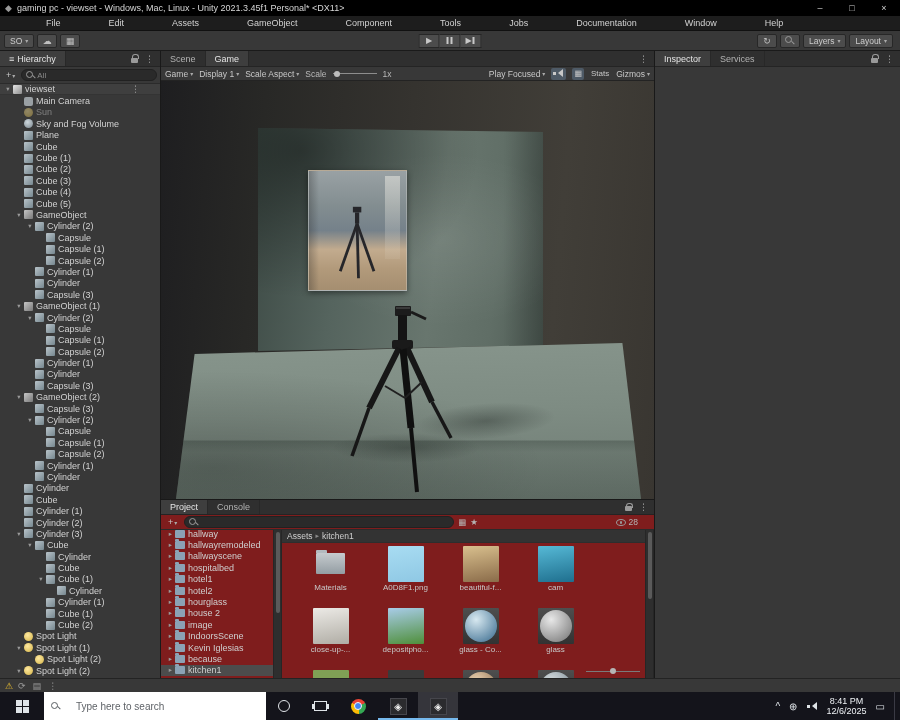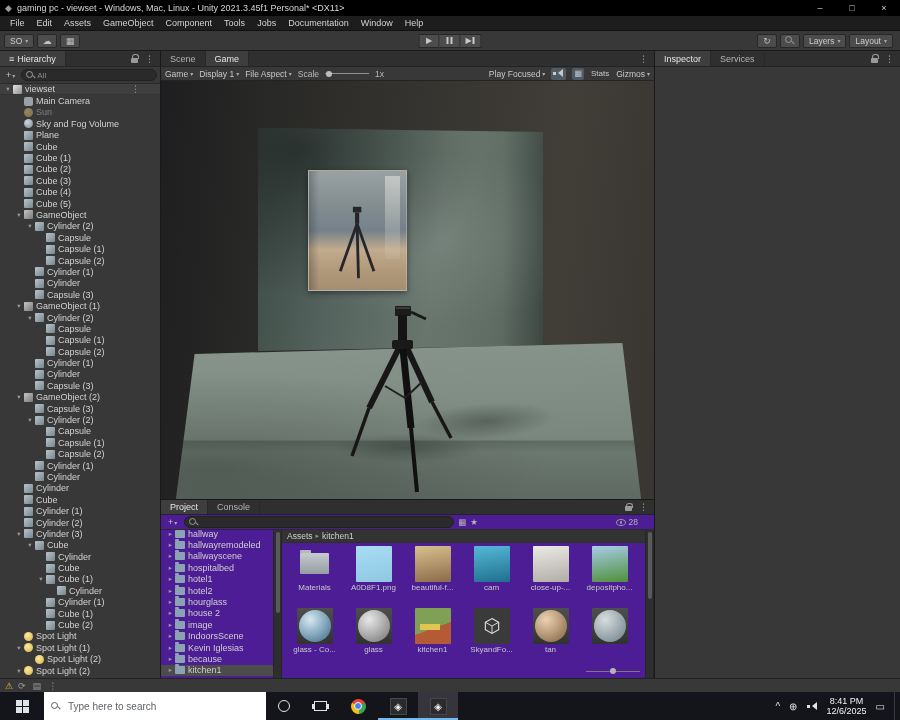--- a/index.html
+++ b/index.html
@@ -9,21 +9,21 @@
 
   
   .titlebar{height:16px;background:#000;display:flex;align-items:center;flex:none;}
   .tb-logo{color:#9a9a9a;font-size:9px;margin:0 5px;}
   .tb-title{color:#d6d6d6;font-size:9px;white-space:nowrap;overflow:hidden;}
   .win-controls{margin-left:auto;display:flex;}
   .win-btn{width:32px;text-align:center;color:#cfcfcf;font-size:9px;line-height:16px;}
 
   
   .menubar{height:15px;background:#1d1d1d;display:flex;align-items:center;padding:0 4px;border-bottom:1px solid #111;flex:none;}
-  .menu-item{padding:0 6px;color:#d2d2d2;font-size:9px;}
+  .menu-item{padding:0 6px;color:#d2d2d2;font-size:9px;margin-left:36px;}
 
   
   .toolbar{height:20px;background:#383838;border-bottom:1px solid #1a1a1a;display:flex;align-items:center;padding:0 4px;position:relative;flex:none;}
   .tbtn{height:14px;background:#4c4c4c;border:1px solid #272727;border-radius:2px;display:flex;align-items:center;padding:0 5px;margin-right:3px;color:#cdcdcd;gap:3px;font-size:8.5px;}
   .caret{font-size:6px;color:#aaa;}
   .play-controls{position:absolute;left:50%;transform:translateX(-50%);display:flex;}
   .pc-btn{width:21px;height:14px;background:#4c4c4c;border:1px solid #272727;display:flex;align-items:center;justify-content:center;color:#c8c8c8;font-size:8px;}
   .pc-btn+.pc-btn{border-left:none;}
   .pbar{width:2px;height:7px;background:#c8c8c8;margin:0 1px;display:inline-block;}
   .tb-right{margin-left:auto;display:flex;align-items:center;}
@@ -95,41 +95,41 @@
   .gv-shadow{position:absolute;border-radius:50%;}
   .gv-shadow.s1{left:255px;top:322px;width:140px;height:36px;background:radial-gradient(ellipse,rgba(22,28,25,.35),transparent 70%);transform:rotate(-4deg);}
   .gv-shadow.s2{left:170px;top:352px;width:150px;height:30px;background:radial-gradient(ellipse,rgba(22,28,25,.3),transparent 70%);}
   .gv-photo{position:absolute;left:147px;top:89px;width:99px;height:121px;background:linear-gradient(to bottom,#99a1a4 0%,#828d90 30%,#75818a 50%,#c2ab8e 66%,#b29a7b 82%,#a58e70 100%);border:1px solid rgba(210,210,205,.4);box-shadow:0 2px 6px rgba(0,0,0,.45);}
   .gv-photo::before{content:"";position:absolute;top:4%;right:6%;width:16%;height:70%;background:linear-gradient(rgba(240,238,230,.5),rgba(240,238,230,.08));}
   .gv-photo::after{content:"";position:absolute;top:0;left:0;width:10%;height:100%;background:linear-gradient(to right,rgba(30,30,30,.28),transparent);}
   .mini-tripod{position:absolute;left:20%;top:28%;width:60%;height:66%;}
   .gv-tripod{position:absolute;left:168px;top:225px;width:150px;height:193px;}
 
   
-  .projectpanel{height:179px;display:flex;flex-direction:column;border-top:1px solid #191919;position:relative;flex:none;background:#4c1d95;}
+  .projectpanel{height:179px;display:flex;flex-direction:column;border-top:1px solid #191919;position:relative;flex:none;background:#7f1d1d;}
   .projectpanel .tabbar{height:15px;}
   .p-toolbar{height:15px;display:flex;align-items:center;gap:4px;padding:0 4px;border-bottom:1px solid #2b2b2b;flex:none;}
   .pt-ic{color:#b5b5b5;font-size:8.5px;}
   .hidden-count{display:flex;align-items:center;gap:3px;color:#b5b5b5;font-size:8.5px;margin-right:12px;}
   .p-body{flex:1;display:flex;overflow:hidden;}
   .folders{width:112px;overflow:hidden;margin-top:-2px;}
   .f-row{display:flex;align-items:center;height:11.4px;padding-left:5px;font-size:9px;color:#cfcfcf;}
   .f-row.selected{background:#4c4c4c;}
   .f-arrow{width:9px;font-size:6.5px;color:#9a9a9a;text-align:center;flex:none;}
   .fold{width:10px;height:8px;background:#8ba2b5;border-radius:1px;position:relative;margin-right:3px;flex:none;}
   .fold::before{content:"";position:absolute;top:-2px;left:0;width:4px;height:2px;background:#8ba2b5;border-radius:1px 1px 0 0;}
   .f-label{white-space:nowrap;overflow:hidden;}
   .vscroll{width:9px;background:#2e2e2e;border-left:1px solid #262626;border-right:1px solid #262626;position:relative;flex:none;}
   .vscroll .thumb{position:absolute;left:1.5px;right:1.5px;top:2px;height:55%;background:#5a5a5a;border-radius:3px;}
   .vscroll .thumb.t2{height:45%;}
   .assets-area{flex:1;display:flex;flex-direction:column;overflow:hidden;}
   .breadcrumb{height:13px;display:flex;align-items:center;gap:3px;padding:0 5px;font-size:8.5px;color:#cfcfcf;border-bottom:1px solid #2e2e2e;flex:none;background:#333;}
   .crumb-sep{color:#8a8a8a;font-size:7px;}
   .grid{flex:1;display:flex;flex-wrap:wrap;align-content:flex-start;padding-left:3px;overflow:hidden;}
-  .cell{width:59px;height:62px;}
+  .cell{width:59px;height:62px;margin-left:16px;}
   .a-thumb{width:36px;height:36px;margin:3px auto 1px;position:relative;border-radius:1px;overflow:hidden;}
   .th-dark{background:linear-gradient(#4e4e4e,#323232);}
   .sph{position:absolute;inset:2px;border-radius:50%;}
   .a-label{font-size:8px;text-align:center;color:#c8c8c8;white-space:nowrap;overflow:hidden;padding:0 1px;}
   .bigfold{width:29px;height:21px;background:linear-gradient(#c6cbce,#939da3);margin:7px auto;border-radius:1px;position:relative;}
   .bigfold::before{content:"";position:absolute;top:-3px;left:0;width:11px;height:3px;background:#b3babf;border-radius:1px 1px 0 0;}
   .scene-stripe{position:absolute;left:15%;top:45%;width:55%;height:16%;background:#e2c452;}
   .cubesvg{display:block;margin:8px auto;}
   .zoom-slider{position:absolute;right:14px;bottom:3px;width:54px;height:8px;}
   .zoom-slider .track{position:absolute;top:3.5px;left:0;right:0;height:1px;background:#7a7a7a;}
@@ -143,21 +143,21 @@
   .statusbar{height:14px;background:#383838;border-top:1px solid #232323;display:flex;align-items:center;padding:0 5px;gap:5px;flex:none;}
   .warn-ic{color:#f0c330;font-size:9px;}
   .status-msg{color:#dcdcdc;font-size:9px;white-space:nowrap;overflow:hidden;flex:1;}
   .sb-right{display:flex;gap:7px;color:#9a9a9a;font-size:9px;padding-right:4px;}
 
   
   .taskbar{height:28px;background:#14141b;display:flex;align-items:stretch;flex:none;}
   .tb-start{width:44px;display:flex;align-items:center;justify-content:center;}
   .winlogo{display:grid;grid-template-columns:6px 6px;grid-template-rows:6px 6px;gap:1px;}
   .winlogo span{background:#dfe4e8;}
-  .tb-search{width:222px;background:#fff;display:flex;align-items:center;padding:0 7px;gap:8px;}
+  .tb-search{width:222px;background:#fff;display:flex;align-items:center;padding:0 7px;gap:16px;}
   .tb-search input{flex:1;min-width:0;border:none;outline:none;background:transparent;font-size:10px;color:#444;font-family:"Liberation Sans",sans-serif;}
   .tb-search input::placeholder{color:#5f6368;}
   .tb-ic{width:36px;display:flex;align-items:center;justify-content:center;}
   .cortana{width:12px;height:12px;border:1.5px solid #e2e6ea;border-radius:50%;}
   .taskview{width:13px;height:10px;border:1px solid #dfe4e8;position:relative;}
   .taskview::before{content:"";position:absolute;left:-3px;top:2px;width:2px;height:5px;background:#dfe4e8;}
   .taskview::after{content:"";position:absolute;right:-3px;top:2px;width:2px;height:5px;background:#dfe4e8;}
   .tb-app{width:40px;display:flex;align-items:center;justify-content:center;position:relative;}
   .tb-app.open{box-shadow:inset 0 -2px 0 #76b9ed;}
   .tb-app.active{background:rgba(255,255,255,.14);}
@@ -532,21 +532,21 @@
         <div class="game-toolbar">
           <div class="gt-dd">
               <span>Game</span>
               <span class="caret">▾</span>
             </div>
           <div class="gt-dd">
               <span>Display 1</span>
               <span class="caret">▾</span>
             </div>
           <div class="gt-dd">
-              <span>File Aspect</span>
+              <span>Scale Aspect</span>
               <span class="caret">▾</span>
             </div>
           <span class="gt-label">Scale</span>
           <div class="slider">
               <div class="sl-track"></div>
               <div class="sl-knob"></div>
             </div>
           <span class="gt-label">1x</span>
           <div class="gt-right">
             <div class="gt-dd">

